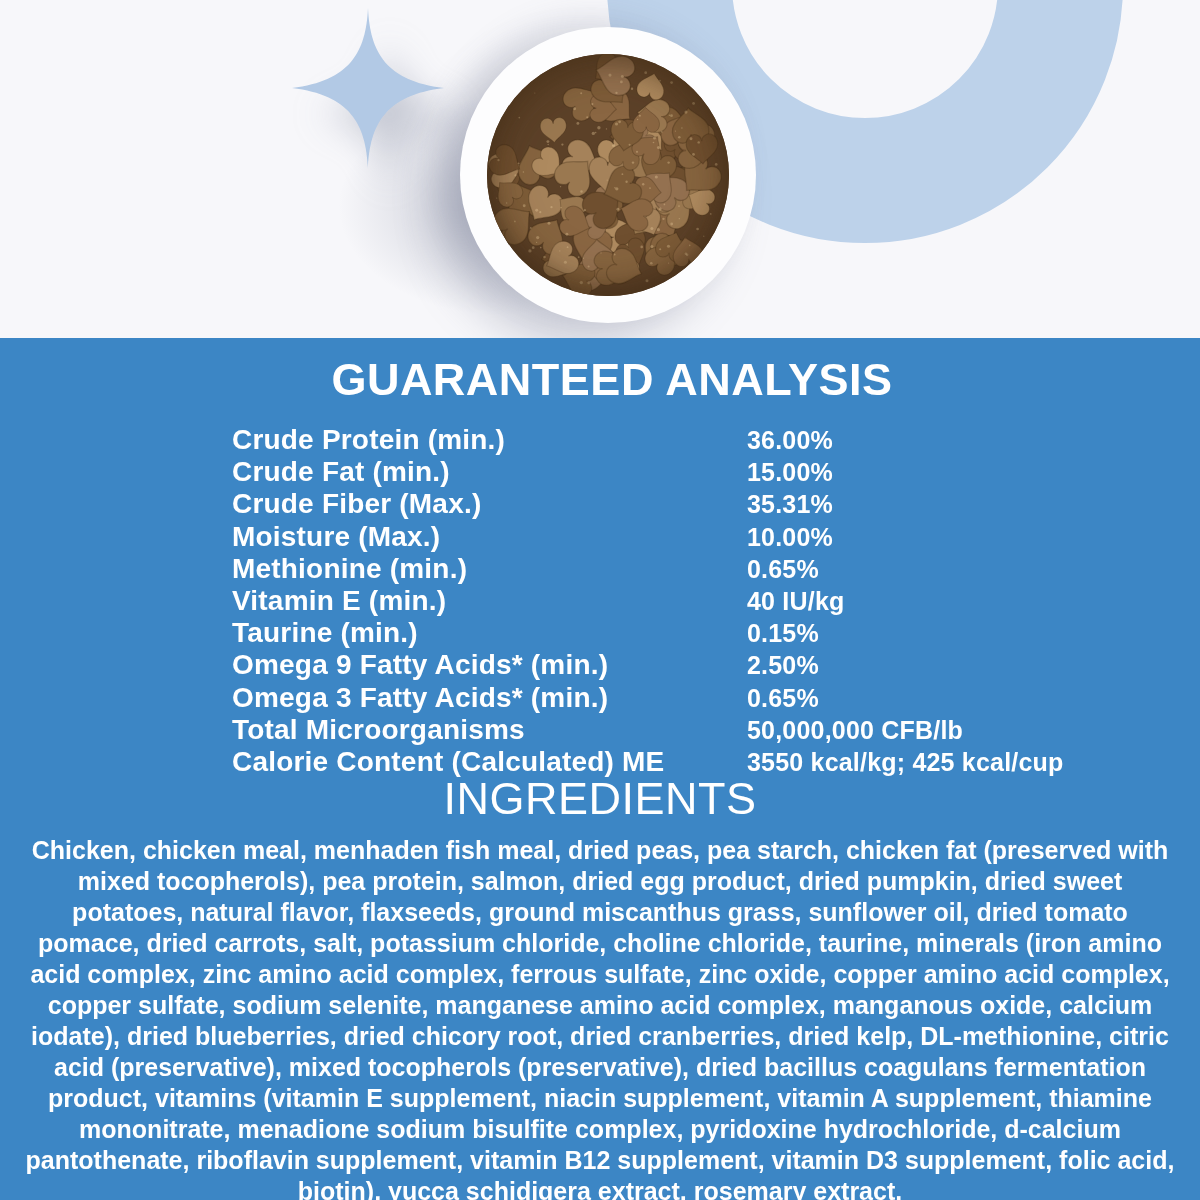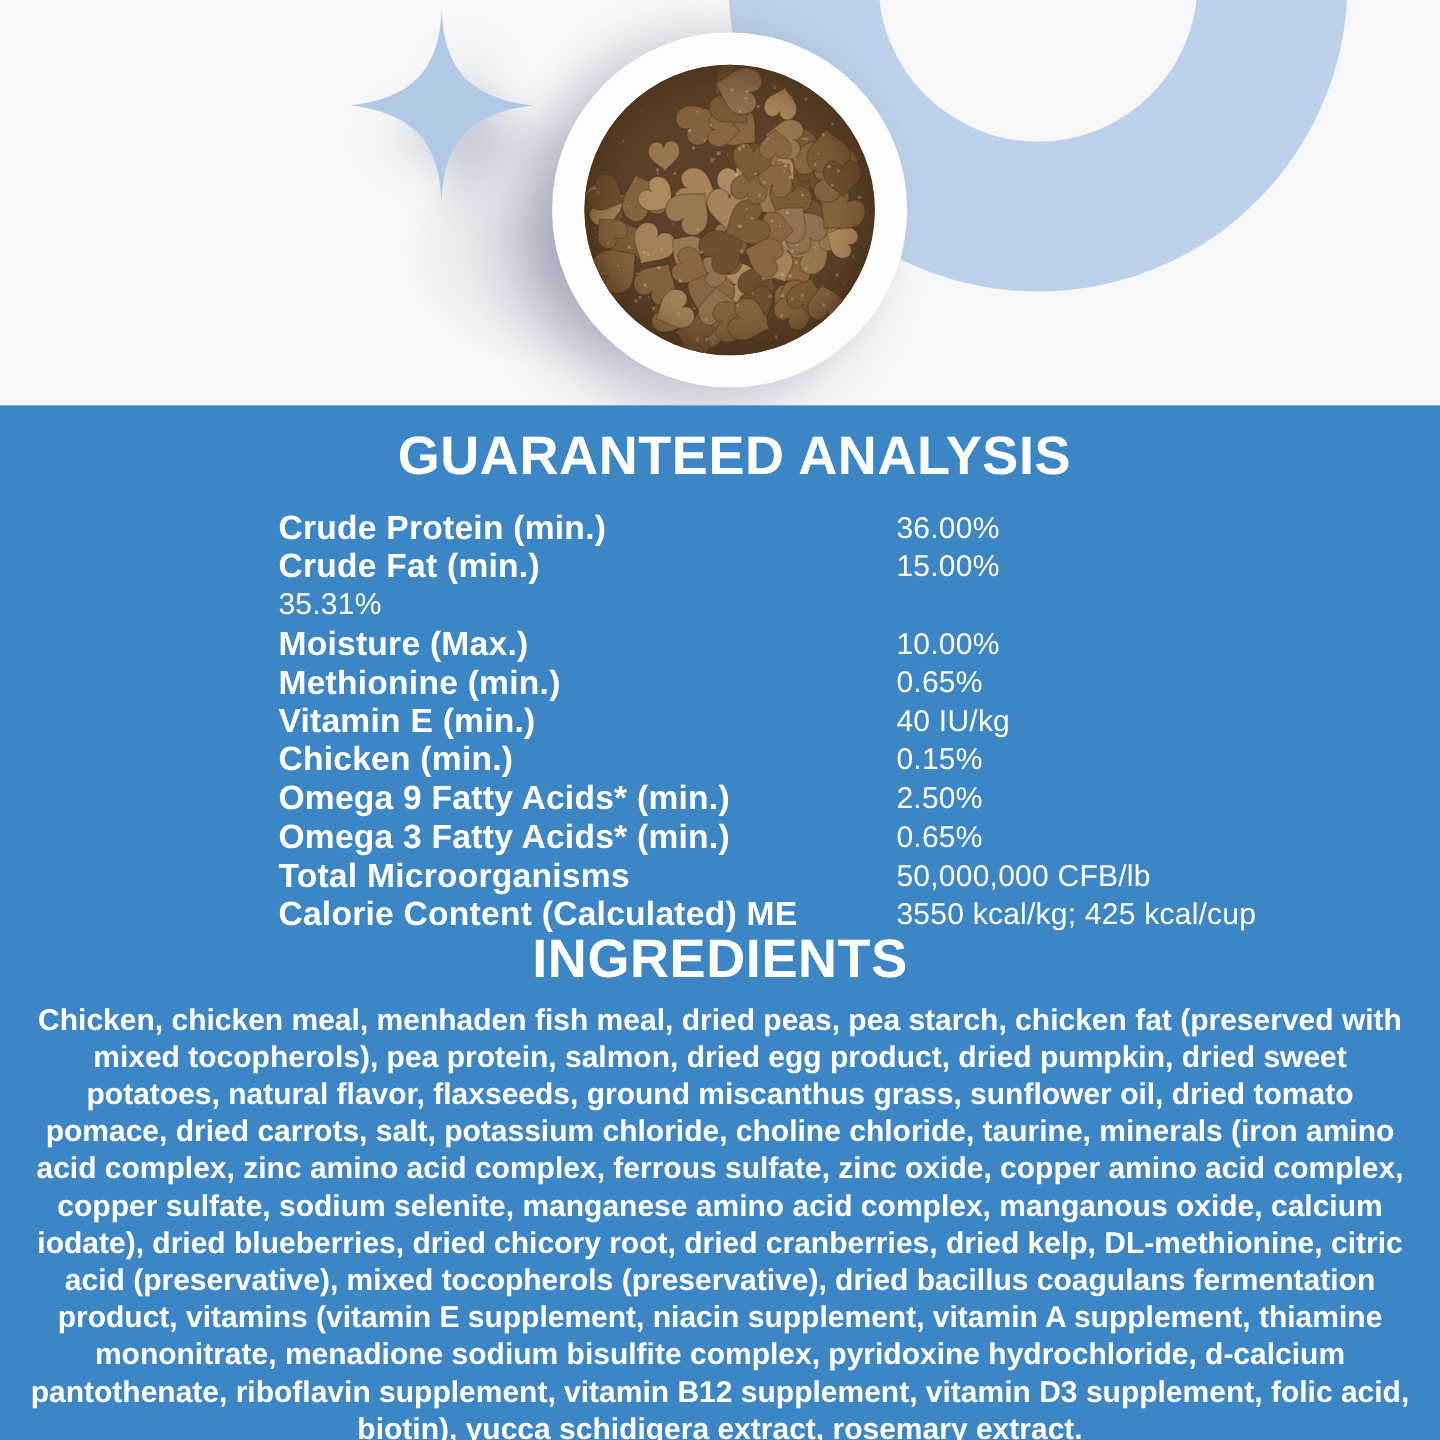--- a/index.html
+++ b/index.html
@@ -45,24 +45,24 @@
     position:absolute;left:0;top:338px;width:1200px;height:862px;
     background:var(--panel-blue,#3c86c5);color:#fff;
   }
   .ga-title{
     position:absolute;top:16px;left:0;width:100%;text-align:center;
     font-size:45px;font-weight:bold;letter-spacing:.5px;margin-left:12px;
   }
   .ga-rows{position:absolute;left:216px;top:86px;}
   .ga-row{display:flex;height:32.2px;line-height:32.2px;white-space:nowrap;margin-left:16px;}
   .ga-row .lbl{flex:0 0 515px;font-size:28px;font-weight:bold;letter-spacing:.2px;}
-  .ga-row .val{font-size:25px;font-weight:400;letter-spacing:.2px;}
+  .ga-row .val{font-size:25px;font-weight:700;letter-spacing:.2px;}
   .ing-title{
     position:absolute;top:435px;left:0;width:100%;text-align:center;
-    font-size:45px;font-weight:bold;letter-spacing:.5px;
+    font-size:45px;font-weight:normal;letter-spacing:.5px;
   }
   .ing-text{
     position:absolute;top:497px;left:22px;width:1156px;
     font-size:25px;line-height:31px;font-weight:600;text-align:center;letter-spacing:0;
   }
 </style>
 </head>
 <body>
 
 <div class="canvas">
@@ -290,36 +290,37 @@
     <div class="ga-rows">
       <div class="ga-row">
         <span class="lbl">Crude Protein (min.)</span>
         <span class="val">36.00%</span>
       </div>
       <div class="ga-row">
         <span class="lbl">Crude Fat (min.)</span>
         <span class="val">15.00%</span>
       </div>
       <div class="ga-row">
+        <span class="lbl">Crude Fiber (Max.)</span>
         <span class="val">35.31%</span>
       </div>
       <div class="ga-row">
         <span class="lbl">Moisture (Max.)</span>
         <span class="val">10.00%</span>
       </div>
       <div class="ga-row">
         <span class="lbl">Methionine (min.)</span>
         <span class="val">0.65%</span>
       </div>
       <div class="ga-row">
         <span class="lbl">Vitamin E (min.)</span>
         <span class="val">40 IU/kg</span>
       </div>
       <div class="ga-row">
-        <span class="lbl">Chicken (min.)</span>
+        <span class="lbl">Taurine (min.)</span>
         <span class="val">0.15%</span>
       </div>
       <div class="ga-row">
         <span class="lbl">Omega 9 Fatty Acids* (min.)</span>
         <span class="val">2.50%</span>
       </div>
       <div class="ga-row">
         <span class="lbl">Omega 3 Fatty Acids* (min.)</span>
         <span class="val">0.65%</span>
       </div>

